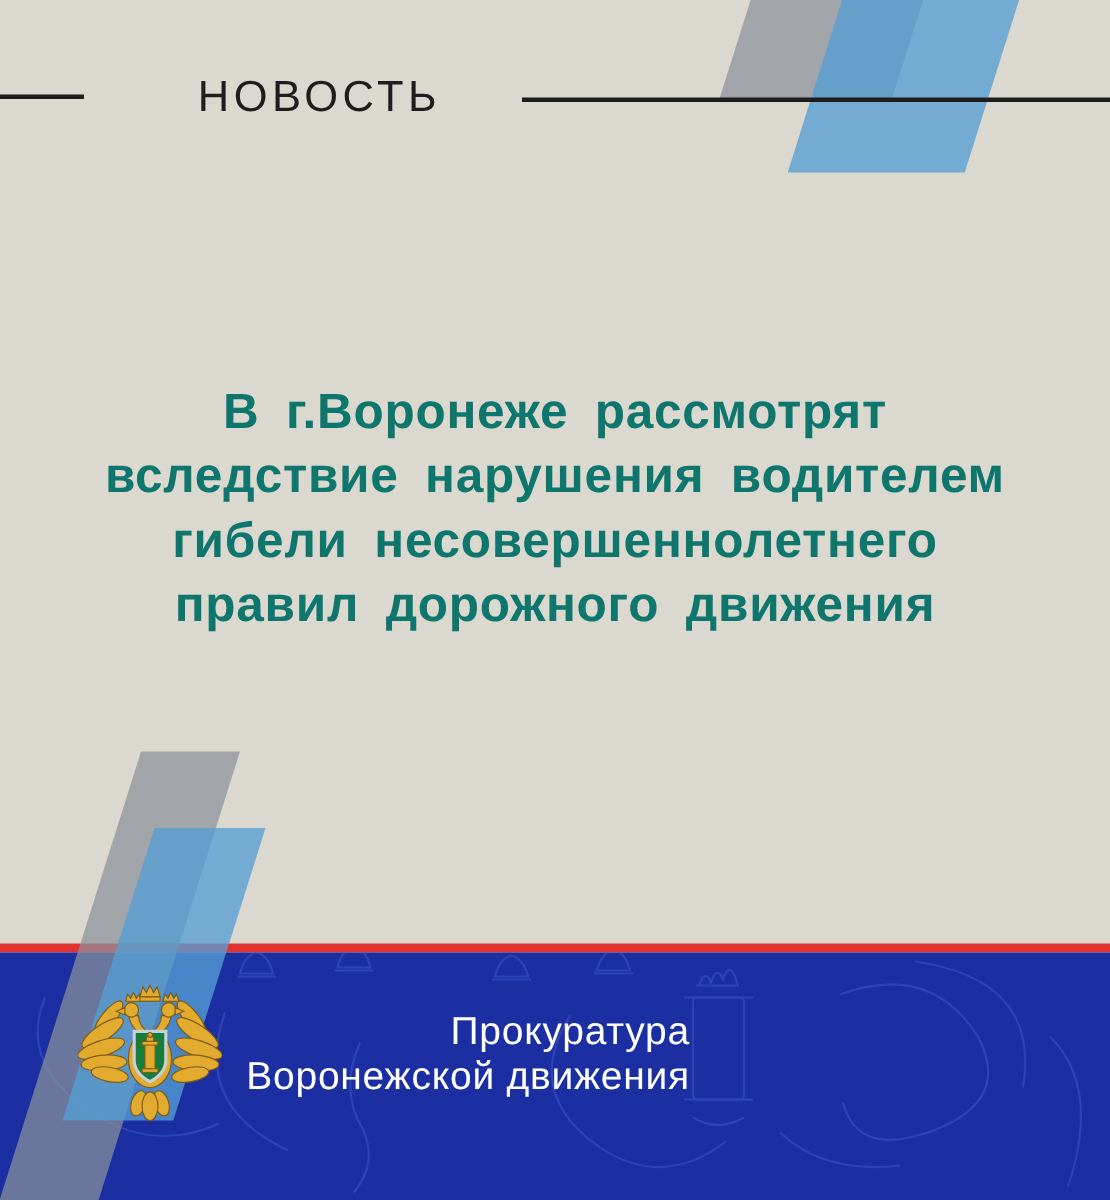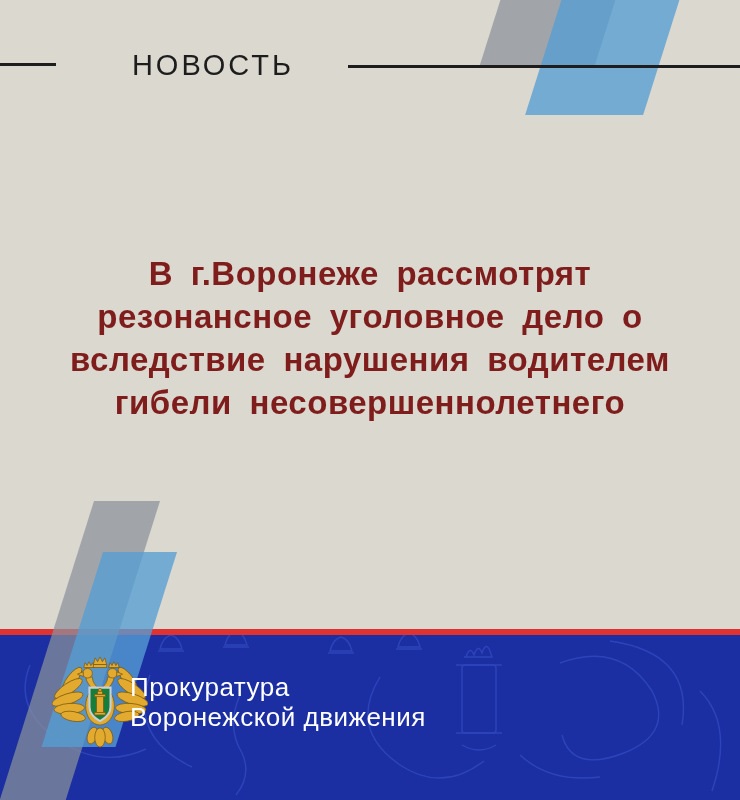--- a/index.html
+++ b/index.html
@@ -17,21 +17,21 @@
     position:absolute; top:50px; left:213px; transform:translateX(-50%);
     font-size:29px; line-height:30px; letter-spacing:3px;
     color:#1d1d1d; white-space:nowrap; z-index:6;
   }
 
   
   .article {
     position:absolute; top:252px; left:30px; right:30px;
     text-align:center; z-index:2;
     font-size:33px; line-height:43px; font-weight:bold;
-    letter-spacing:0.5px; word-spacing:8px; color:#7f1d1d;
+    letter-spacing:0.5px; word-spacing:8px; color:#0f766e;
   }
   .article-line { white-space:nowrap; }
 
   
   .stripe { position:absolute; transform:skewX(-17.5deg); transform-origin:0 0; z-index:3; }
   .stripe-gray { background:rgba(138,146,155,0.72); }
   .stripe-blue { background:rgba(86,158,212,0.78); }
   .stripe-tr-gray { left:513px; top:-40px; width:115px; height:106px; }
   .stripe-tr-blue { left:574px; top:-40px; width:118px; height:155px; }
   .stripe-ml-gray { left:94px;  top:501px; width:66px;  height:299px; }
@@ -41,21 +41,21 @@
   .banner { position:absolute; left:0; top:629px; width:740px; height:171px; }
   .banner-red  { position:absolute; left:0; top:0; width:740px; height:6px; background:#e03231; }
   .banner-blue { position:absolute; left:0; top:6px; width:740px; height:165px; background:#1b2fa3; overflow:hidden; }
   .banner-wm   { position:absolute; left:0; top:0; }
 
   .emblem {
     position:absolute; left:52px; top:656px; width:96px; height:92px; z-index:4;
   }
   .org-block {
     position:absolute; left:130px; top:672px; width:330px; z-index:4;
-    text-align:left; color:#ffffff;
+    text-align:right; color:#ffffff;
     font-size:26px; line-height:30px; letter-spacing:0.5px;
   }
 </style>
 </head>
 <body>
 
 <div class="poster">
 
   <div class="banner">
     <div class="banner-red"></div>
@@ -90,23 +90,23 @@
   <div class="stripe stripe-blue stripe-tr-blue"></div>
   <div class="stripe stripe-gray stripe-ml-gray"></div>
   <div class="stripe stripe-blue stripe-ml-blue"></div>
 
   <div class="rule rule-left"></div>
   <div class="header-title">НОВОСТЬ</div>
   <div class="rule rule-right"></div>
 
   <div class="article">
     <div class="article-line">В г.Воронеже рассмотрят</div>
-    <div class="article-line">резонансное уголовное дело о</div>
     <div class="article-line">вследствие нарушения водителем</div>
     <div class="article-line">гибели несовершеннолетнего</div>
+    <div class="article-line">правил дорожного движения</div>
   </div>
 
   <svg class="emblem" viewBox="0 0 100 96" width="96" height="92">
     <g stroke="#7c5c12" stroke-width="0.8" fill="#e2aa2e">
 
       <ellipse cx="21" cy="24" rx="15" ry="5" transform="rotate(-52 21 24)"></ellipse>
       <ellipse cx="17" cy="34" rx="17" ry="5.5" transform="rotate(-34 17 34)"></ellipse>
       <ellipse cx="16" cy="45" rx="17" ry="5.5" transform="rotate(-18 16 45)"></ellipse>
       <ellipse cx="18" cy="55" rx="16" ry="5.5" transform="rotate(-4 18 55)"></ellipse>
       <ellipse cx="22" cy="63" rx="13" ry="5" transform="rotate(10 22 63)"></ellipse>

